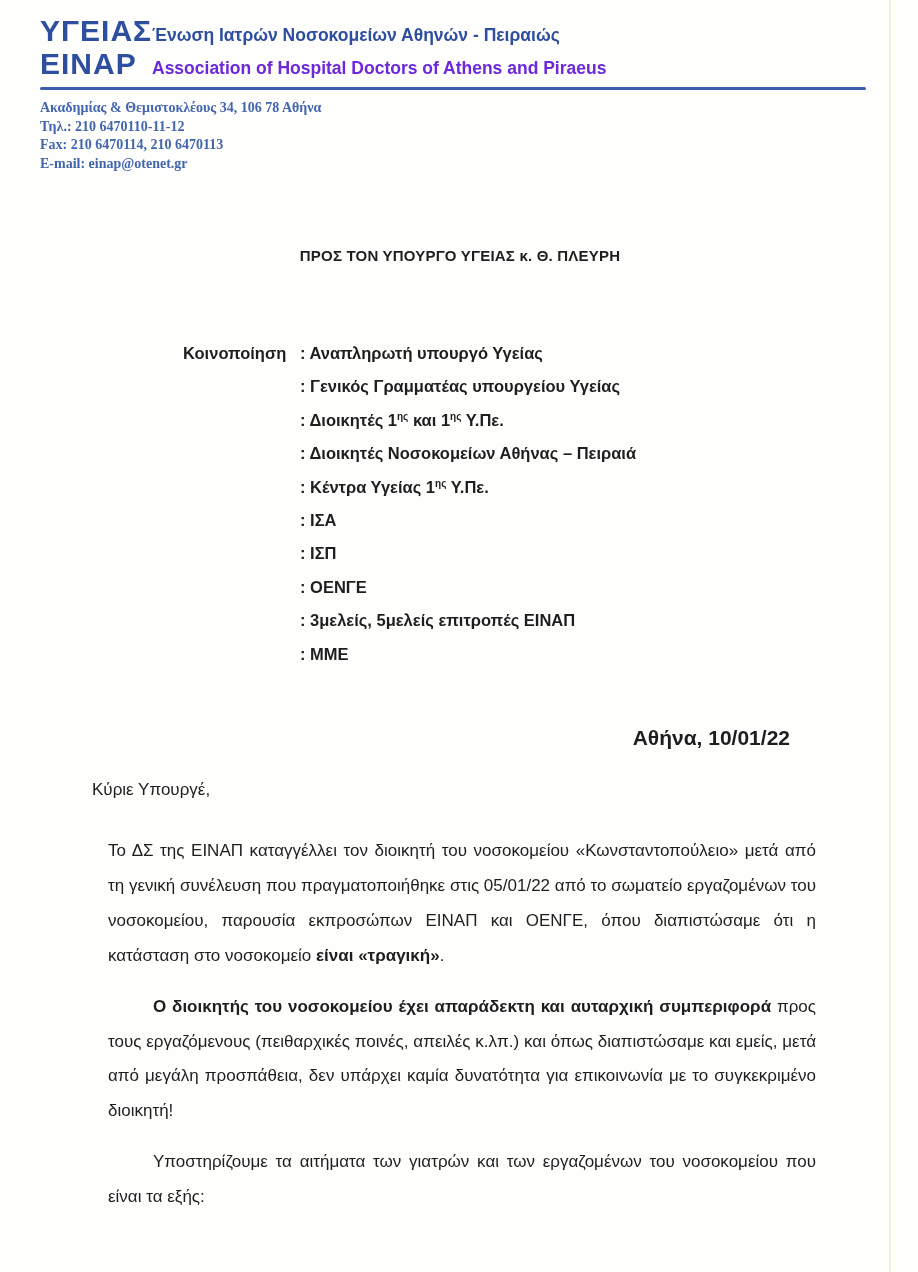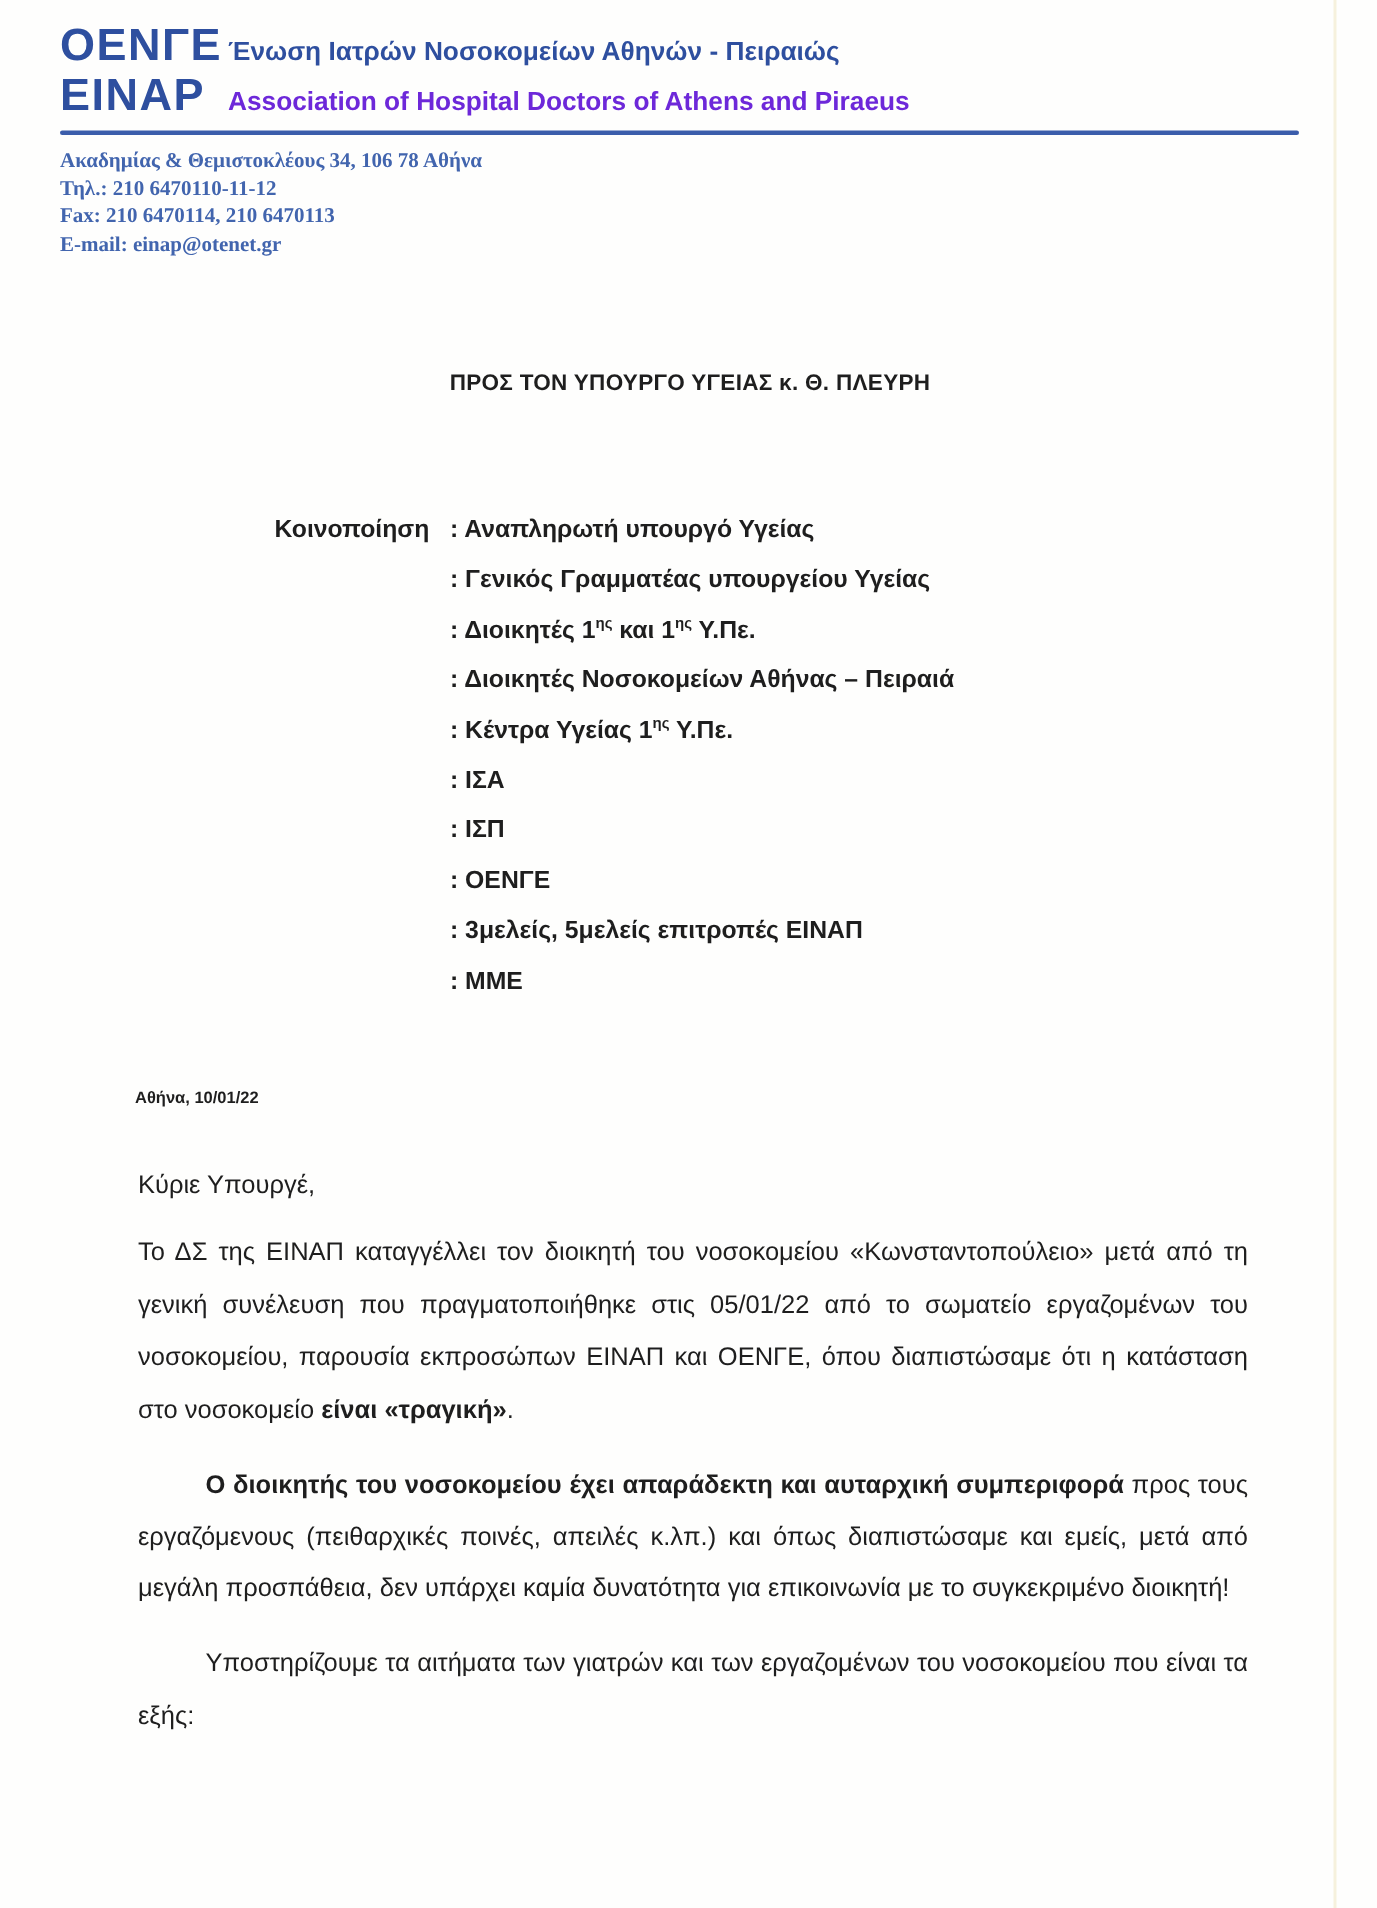--- a/index.html
+++ b/index.html
@@ -91,59 +91,59 @@
   sup {
     font-size: 10px;
     vertical-align: super;
     line-height: 0;
   }
   .date-line {
     position: absolute;
     left: 90px;
     top: 726px;
     width: 700px;
-    text-align: left;
-    font-size: 11px;
+    text-align: right;
+    font-size: 21px;
     font-weight: bold;
   }
   .salutation {
     position: absolute;
     left: 92px;
     top: 780px;
     font-size: 17px;
   }
   .paragraphs {
     position: absolute;
     left: 92px;
     top: 818px;
     width: 740px;
     font-size: 17px;
     line-height: 34.9px;
     text-align: justify;
   }
   .paragraphs p {
-    margin: 0;
+    margin: 16px;
   }
   .paragraphs p + p {
     margin-top: 15px;
   }
   .paragraphs p.indent {
     text-indent: 45px;
   }
   .b { font-weight: bold; }
 </style>
 </head>
 <body>
 
 <div class="page" style="color: rgb(30, 30, 30);">
   <div class="scan-stripe"></div>
 
   <header class="letterhead">
     <div class="logo-row">
-      <span class="logo-acronym" style="color: rgb(46, 79, 159);">ΟΕΝΓΕ</span>
+      <span class="logo-acronym" style="color: rgb(46, 79, 159);">ΥΓΕΙΑΣ</span>
       <span class="logo-desc" style="color: rgb(46, 79, 159);">Ένωση Ιατρών Νοσοκομείων Αθηνών - Πειραιώς</span>
     </div>
     <div class="logo-row">
       <span class="logo-acronym" style="color: rgb(46, 79, 159);">EINAP</span>
       <span class="logo-desc" style="color: #6d28d9;">Association of Hospital Doctors of Athens and Piraeus</span>
     </div>
     <div class="rule" style="background: rgb(59, 93, 171);"></div>
     <div class="address" style="color: rgb(66, 101, 174); font-family: Liberation Serif, serif;">
       <div>Ακαδημίας &amp; Θεμιστοκλέους 34, 106 78 Αθήνα</div>
       <div>Τηλ.: 210 6470110-11-12</div>

